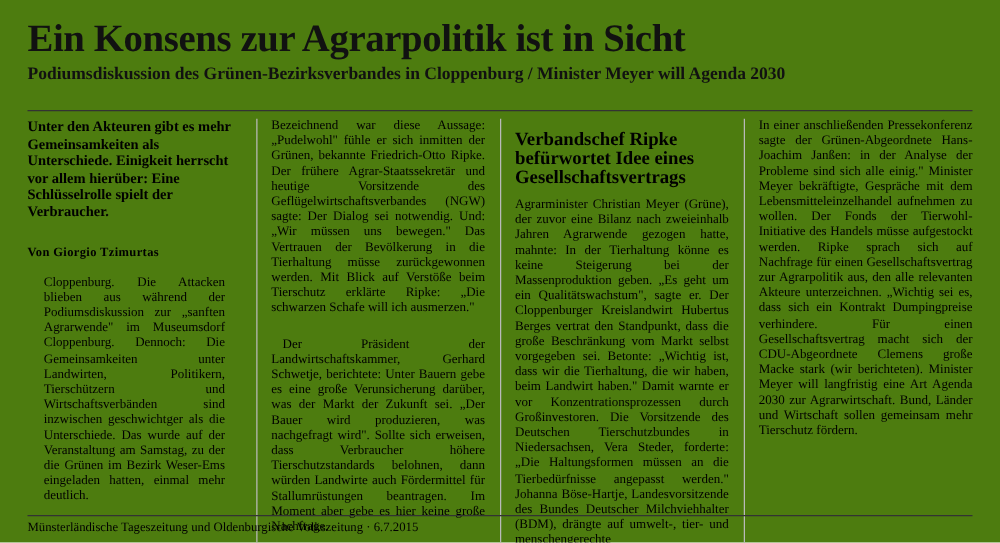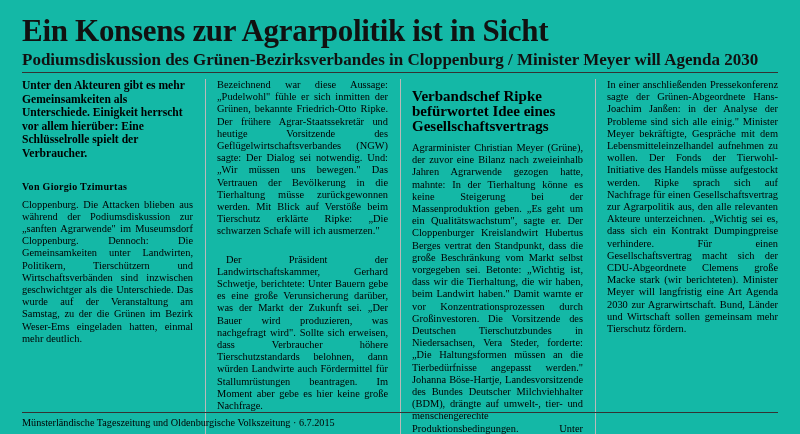--- a/index.html
+++ b/index.html
@@ -11,39 +11,39 @@
     width: 800px;
     height: 434px;
     overflow: hidden;
     font-family: "Liberation Serif", serif;
     color: #000000;
   }
   .page {
     position: relative;
     width: 800px;
     height: 434px;
-    background: #14b8a6;
+    background: #4d7c0f;
     box-sizing: border-box;
     padding: 10px 22px 0 22px;
   }
   .headline {
     font-family: "Liberation Serif", serif;
     font-weight: bold;
     font-size: 31px;
     line-height: 34px;
     letter-spacing: -0.3px;
     margin: 4px 0 4px 0;
     color: #111;
   }
   .subhead {
     font-family: "Liberation Serif", serif;
     font-weight: bold;
-    font-size: 17px;
+    font-size: 14px;
     line-height: 16px;
-    margin: 0 0 4px 0;
+    margin: 0 0 20px 0;
     color: #111;
   }
   .rule {
     border: 0;
     border-top: 1px solid #333;
     margin: 3px 0 6px 0;
   }
   .columns {
     display: flex;
     gap: 12px;
@@ -81,21 +81,21 @@
     font-size: 10px;
     font-weight: bold;
     letter-spacing: 0.3px;
     margin: 10px 0 7px 0;
     text-transform: none;
   }
   .dropcap-para {
     font-size: 10.4px;
     line-height: 12.2px;
     text-align: justify;
-    margin: 0;
+    margin: 13px;
   }
   .crosshead {
     font-weight: bold;
     font-size: 15px;
     line-height: 15px;
     text-align: left;
     margin: 10px 0 8px 0;
   }
   .footer {
     position: absolute;

